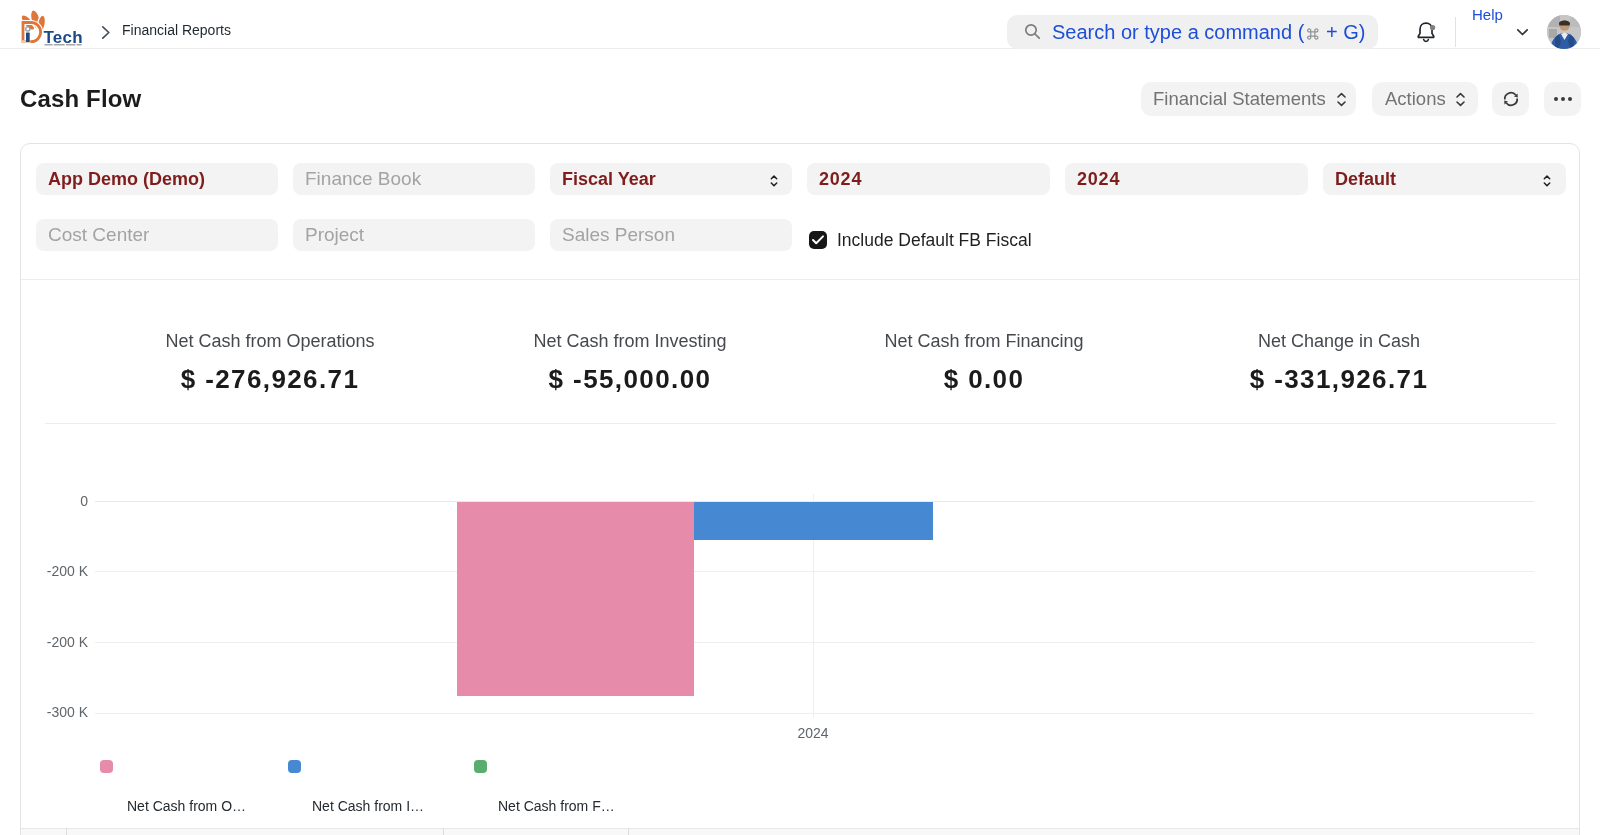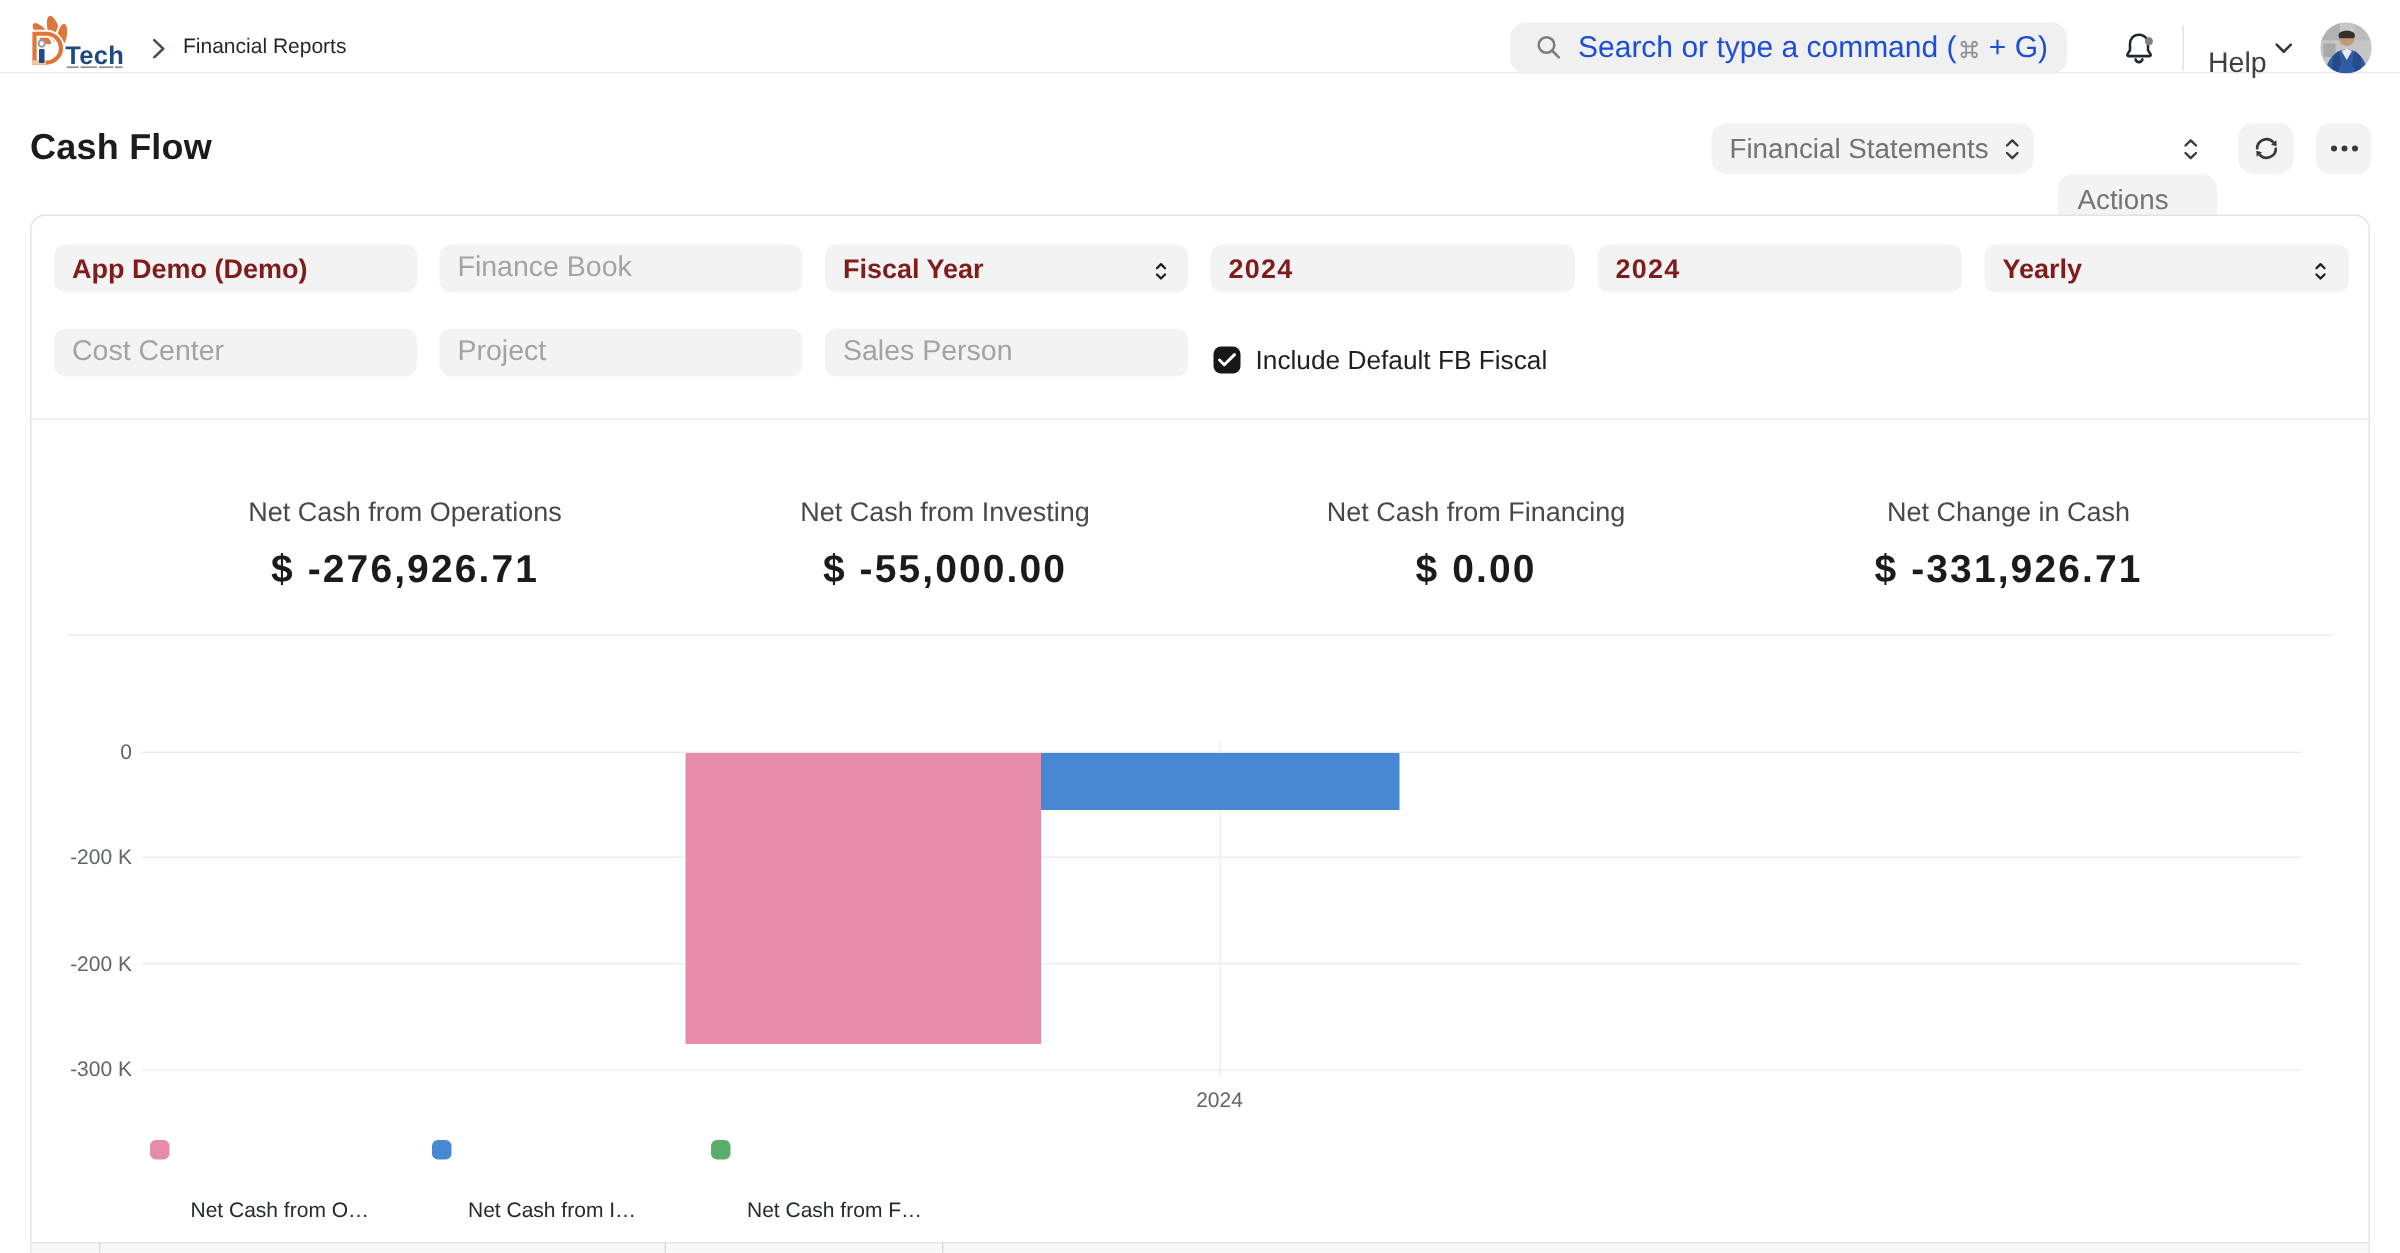--- a/index.html
+++ b/index.html
@@ -8,31 +8,31 @@
 .abs { position:absolute; }
 
 
 #header { position:absolute; left:0; top:0; width:1600px; height:49px; background:#fff;
   border-bottom:1px solid #ededed; }
 #crumb-text { position:absolute; left:122px; top:22px; font-size:14px; color:#1f272e; }
 #searchbar { position:absolute; left:1007px; top:15px; width:371px; height:34px;
   background:#f0f0f0; border-radius:10px; }
 #searchbar .ph { position:absolute; left:45px; top:6px; font-size:20px; color:#1d4ed8; }
 #hdr-divider { position:absolute; left:1455px; top:17px; width:1px; height:30px; background:#e2e2e2; }
-#help { position:absolute; left:1472px; top:32px; font-size:19px; color:#404040; }
+#help { position:absolute; left:1472px; top:6px; font-size:15px; color:#1d4ed8; }
 #avatar { position:absolute; left:1547px; top:15px; width:34px; height:34px; border-radius:50%;
   overflow:hidden; background:#b6c3cc; }
 
 
 #title { position:absolute; left:20px; top:85px; font-size:24px; font-weight:bold; color:#1c1c1c;
   letter-spacing:0.15px; }
 .btn { position:absolute; top:82px; height:34px; background:#f3f3f3; border-radius:10px;
   font-size:18.5px; color:#737373; display:flex; align-items:center; }
 #btn-fs { left:1141px; width:215px; padding-left:12px; }
-#btn-actions { left:1372px; width:106px; padding-left:13px;margin-top:34px; }
+#btn-actions { left:1372px; width:106px; padding-left:13px; }
 #btn-refresh { left:1492px; width:37px; justify-content:center; }
 #btn-dots { left:1544px; width:37px; justify-content:center; }
 
 
 #card { position:absolute; left:20px; top:143px; width:1560px; height:760px;
   background:#fff; border:1px solid #e3e3e3; border-radius:10px; }
 #filter-sep { position:absolute; left:21px; top:279px; width:1558px; height:1px; background:#ededed; }
 
 .field { position:absolute; height:32px; background:#f3f3f3; border-radius:8px;
   display:flex; align-items:center; padding:0 12px; }
@@ -164,21 +164,21 @@
   </svg>
 
 <div id="card"></div>
 <div id="filter-sep"></div>
 
 <div class="field frow1 fc1 val">App Demo (Demo)</div>
 <div class="field frow1 fc2 ph">Finance Book</div>
 <div class="field frow1 fc3 val">Fiscal Year</div>
 <div class="field frow1 fc4 val" style="letter-spacing:0.8px;">2024</div>
 <div class="field frow1 fc5 val" style="letter-spacing:0.8px;">2024</div>
-<div class="field frow1 fc6 val">Yearly</div>
+<div class="field frow1 fc6 val">Default</div>
 <div class="field frow2 fc1 ph">Cost Center</div>
 <div class="field frow2 fc2 ph">Project</div>
 <div class="field frow2 fc3 ph">Sales Person</div>
 <svg class="abs" style="left:769px; top:174px;" width="10" height="14" viewBox="0 0 10 14">
     <path d="M2.3 4.8L5 2.1 7.7 4.8M2.3 9L5 11.7 7.7 9" fill="none" stroke="#1f1f1f" stroke-width="1.5" stroke-linecap="round" stroke-linejoin="round"></path>
   </svg>
 <svg class="abs" style="left:1542px; top:174px;" width="10" height="14" viewBox="0 0 10 14">
     <path d="M2.3 4.8L5 2.1 7.7 4.8M2.3 9L5 11.7 7.7 9" fill="none" stroke="#1f1f1f" stroke-width="1.5" stroke-linecap="round" stroke-linejoin="round"></path>
   </svg>
 

